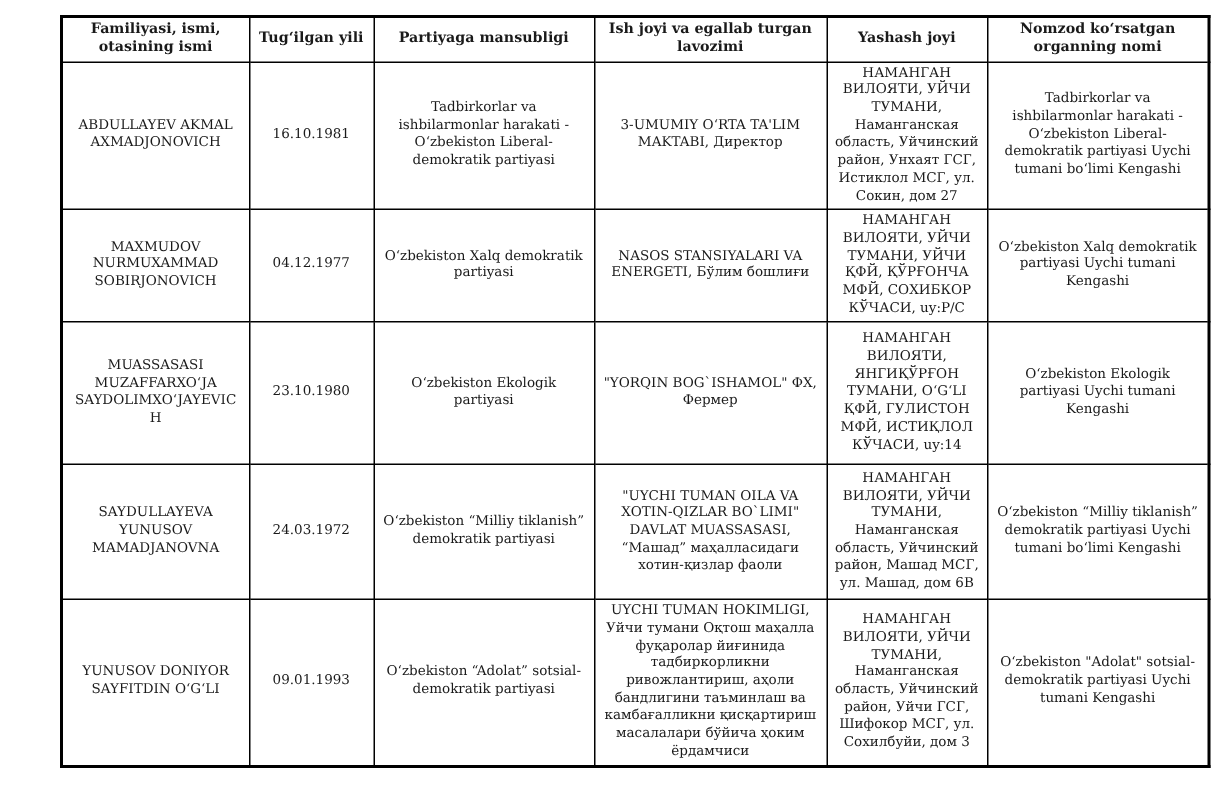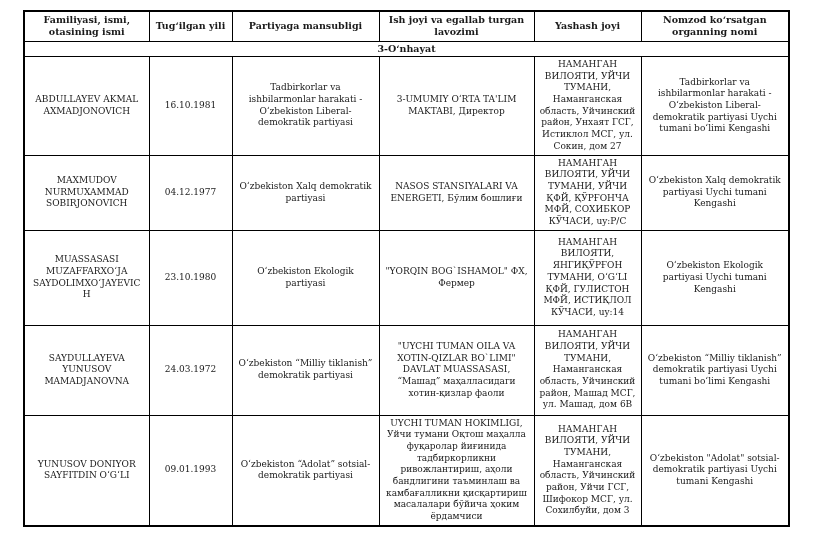--- a/index.html
+++ b/index.html
@@ -5,21 +5,21 @@
   html,body{margin:0;padding:0;}
   body{
     width:815px;height:534px;
     background:#ffffff;
     font-family:"DejaVu Serif","Liberation Serif",serif;
     color:#1a1a1a;
     position:relative;
     overflow:hidden;
   }
   .tbl-wrap{
-    position:absolute;left:23px;top:10px;
+    position:absolute;left:40px;top:10px;
   }
   table.candidates{
     border-collapse:collapse;
     table-layout:fixed;
     width:765px;
     background:#ffffff;
     border:2px solid #000;
   }
   table.candidates th,
   table.candidates td{
@@ -66,23 +66,20 @@
       <tr class="head-row">
         <th>Familiyasi, ismi, otasining ismi</th>
         <th>Tugʻilgan yili</th>
         <th>Partiyaga mansubligi</th>
         <th>Ish joyi va egallab turgan lavozimi</th>
         <th>Yashash joyi</th>
         <th>Nomzod koʻrsatgan organning nomi</th>
       </tr>
     </thead>
     <tbody>
-      <tr class="section-row">
-        <td colspan="6">3-Oʻnhayat</td>
-      </tr>
 
       <tr class="row-1">
         <td>ABDULLAYEV AKMAL AXMADJONOVICH</td>
         <td>16.10.1981</td>
         <td>Tadbirkorlar va ishbilarmonlar harakati - Oʻzbekiston Liberal-demokratik partiyasi</td>
         <td>3-UMUMIY OʻRTA TA'LIM MAKTABI, Директор</td>
         <td>НАМАНГАН ВИЛОЯТИ, УЙЧИ ТУМАНИ, Наманганская область, Уйчинский район, Унхаят ГСГ, Истиклол МСГ, ул. Сокин, дом 27</td>
         <td>Tadbirkorlar va ishbilarmonlar harakati - Oʻzbekiston Liberal-demokratik partiyasi Uychi tumani boʻlimi Kengashi</td>
       </tr>
 

